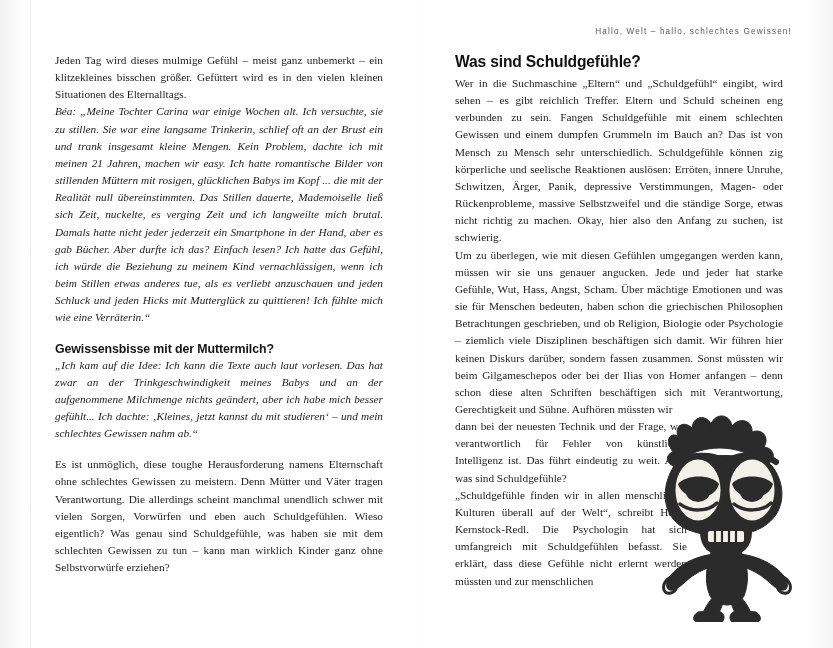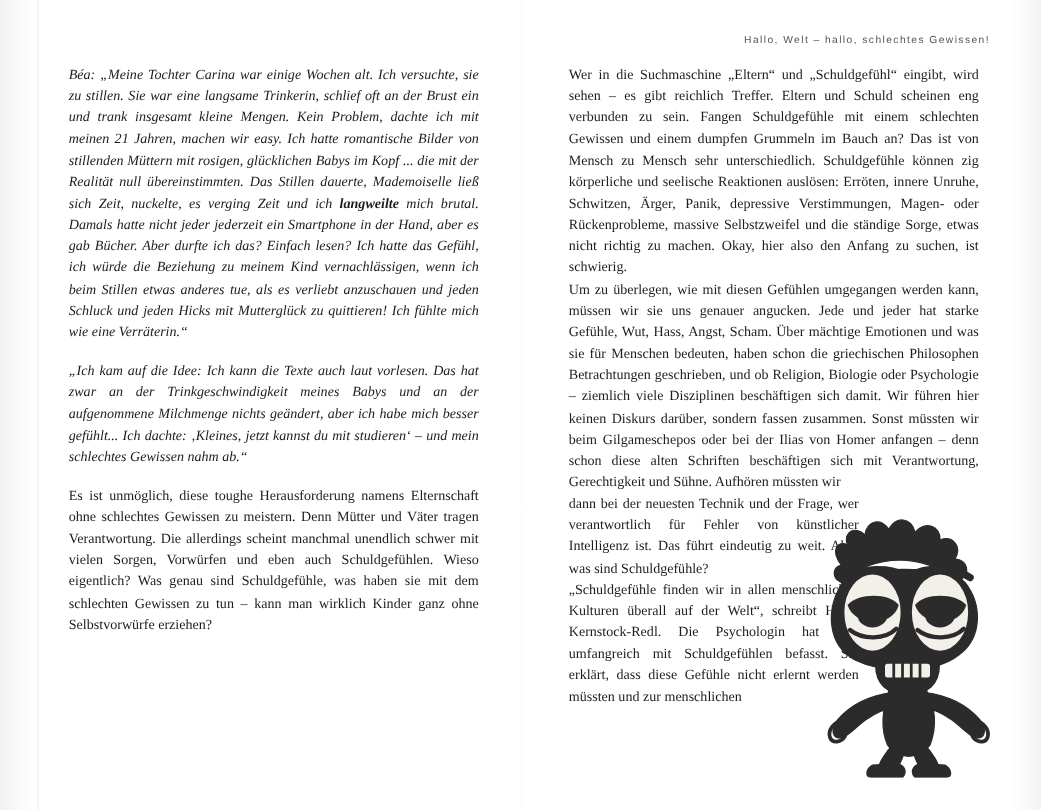--- a/index.html
+++ b/index.html
@@ -99,21 +99,21 @@
 
   
   .p-quote {
     font-style: italic;
   }
   .p-quote .speaker {
     font-weight: normal;
     font-style: italic;
   }
   .p-quote b {
-    font-weight: bold;
+    font-weight: normal;
     font-style: italic;
   }
 
   h2.subhead {
     font-family: "Liberation Sans", "DejaVu Sans", sans-serif;
     font-weight: bold;
     font-size: 12.4px;
     line-height: 16px;
     margin: 0;
     letter-spacing: -0.1px;
@@ -153,40 +153,43 @@
 <div class="spread">
 
   <div class="edge-left"></div>
   <div class="gutter"></div>
   <div class="edge-right"></div>
 
   <div class="page page-left">
 
     <div class="column">
 
+      <p class="p-body">Jeden Tag wird dieses mulmige Gefühl – meist ganz unbemerkt – ein klitzekleines bisschen größer. Gefüttert wird es in den vielen kleinen Situationen des Elternalltags.</p>
 
       <p class="p-quote"><span class="speaker">Béa:</span><span> „Meine Tochter Carina war einige Wochen alt. Ich versuchte, sie zu stillen. Sie war eine langsame Trinkerin, schlief oft an der Brust ein und trank insgesamt kleine Mengen. Kein Problem, dachte ich mit meinen 21 Jahren, machen wir easy. Ich hatte romantische Bilder von stillenden Müttern mit rosigen, glücklichen Babys im Kopf ... die mit der Realität null übereinstimmten. Das Stillen dauerte, Mademoiselle ließ sich Zeit, nuckelte, es verging Zeit und ich </span><b>langweilte</b><span> mich brutal. Damals hatte nicht jeder jederzeit ein Smartphone in der Hand, aber es gab Bücher. Aber durfte ich das? Einfach lesen? Ich hatte das Gefühl, ich würde die Beziehung zu meinem Kind vernachlässigen, wenn ich beim Stillen etwas anderes tue, als es verliebt anzuschauen und jeden Schluck und jeden Hicks mit Mutterglück zu quittieren! Ich fühlte mich wie eine Verräterin.“</span></p>
 
       <div class="subhead-spacer-top"></div>
+      <h2 class="subhead">Gewissensbisse mit der Muttermilch?</h2>
 
 
       <p class="p-quote">„Ich kam auf die Idee: Ich kann die Texte auch laut vorlesen. Das hat zwar an der Trinkgeschwindigkeit meines Babys und an der aufgenommene Milchmenge nichts geändert, aber ich habe mich besser gefühlt... Ich dachte: ‚Kleines, jetzt kannst du mit studieren‘ – und mein schlechtes Gewissen nahm ab.“</p>
 
       <div class="subhead-spacer-top"></div>
       <p class="p-body">Es ist unmöglich, diese toughe Herausforderung namens Elternschaft ohne schlechtes Gewissen zu meistern. Denn Mütter und Väter tragen Verantwortung. Die allerdings scheint manchmal unendlich schwer mit vielen Sorgen, Vorwürfen und eben auch Schuldgefühlen. Wieso eigentlich? Was genau sind Schuldgefühle, was haben sie mit dem schlechten Gewissen zu tun – kann man wirklich Kinder ganz ohne Selbstvorwürfe erziehen?</p>
     </div>
 
   </div>
 
   <div class="page page-right">
 
     <div class="running-head">Hallo, Welt – hallo, schlechtes Gewissen!</div>
 
     <div class="column">
 
+      <h1 class="head">Was sind Schuldgefühle?</h1>
 
       <p class="p-body">Wer in die Suchmaschine „Eltern“ und „Schuldgefühl“ eingibt, wird sehen – es gibt reichlich Treffer. Eltern und Schuld scheinen eng verbunden zu sein. Fangen Schuldgefühle mit einem schlechten Gewissen und einem dumpfen Grummeln im Bauch an? Das ist von Mensch zu Mensch sehr unterschiedlich. Schuldgefühle können zig körperliche und seelische Reaktionen auslösen: Erröten, innere Unruhe, Schwitzen, Ärger, Panik, depressive Verstimmungen, Magen- oder Rückenprobleme, massive Selbstzweifel und die ständige Sorge, etwas nicht richtig zu machen. Okay, hier also den Anfang zu suchen, ist schwierig.</p>
 
       <p class="p-body">Um zu überlegen, wie mit diesen Gefühlen umgegangen werden kann, müssen wir sie uns genauer angucken. Jede und jeder hat starke Gefühle, Wut, Hass, Angst, Scham. Über mächtige Emotionen und was sie für Menschen bedeuten, haben schon die griechischen Philosophen Betrachtungen geschrieben, und ob Religion, Biologie oder Psychologie – ziemlich viele Disziplinen beschäftigen sich damit. Wir führen hier keinen Diskurs darüber, sondern fassen zusammen. Sonst müssten wir beim Gilgameschepos oder bei der Ilias von Homer anfangen – denn schon diese alten Schriften beschäftigen sich mit Verantwortung, Gerechtigkeit und Sühne. Aufhören müssten wir</p>
 
       <p class="p-body narrow-run">dann bei der neuesten Technik und der Frage, wer verantwortlich für Fehler von künstlicher Intelligenz ist. Das führt eindeutig zu weit. Aber was sind Schuldgefühle?</p>
 
       <p class="p-body narrow-run">„Schuldgefühle finden wir in allen menschlichen Kulturen überall auf der Welt“, schreibt Helga Kernstock-Redl. Die Psychologin hat sich umfangreich mit Schuldgefühlen befasst. Sie erklärt, dass diese Gefühle nicht erlernt werden müssten und zur menschlichen</p>
     </div>
 

